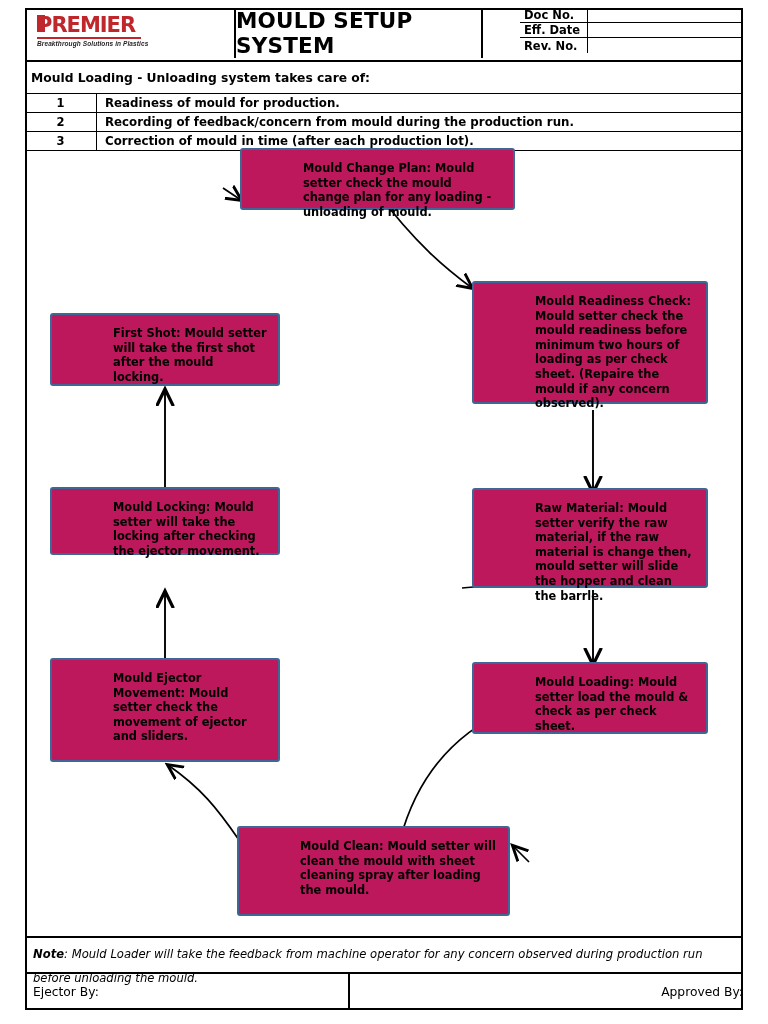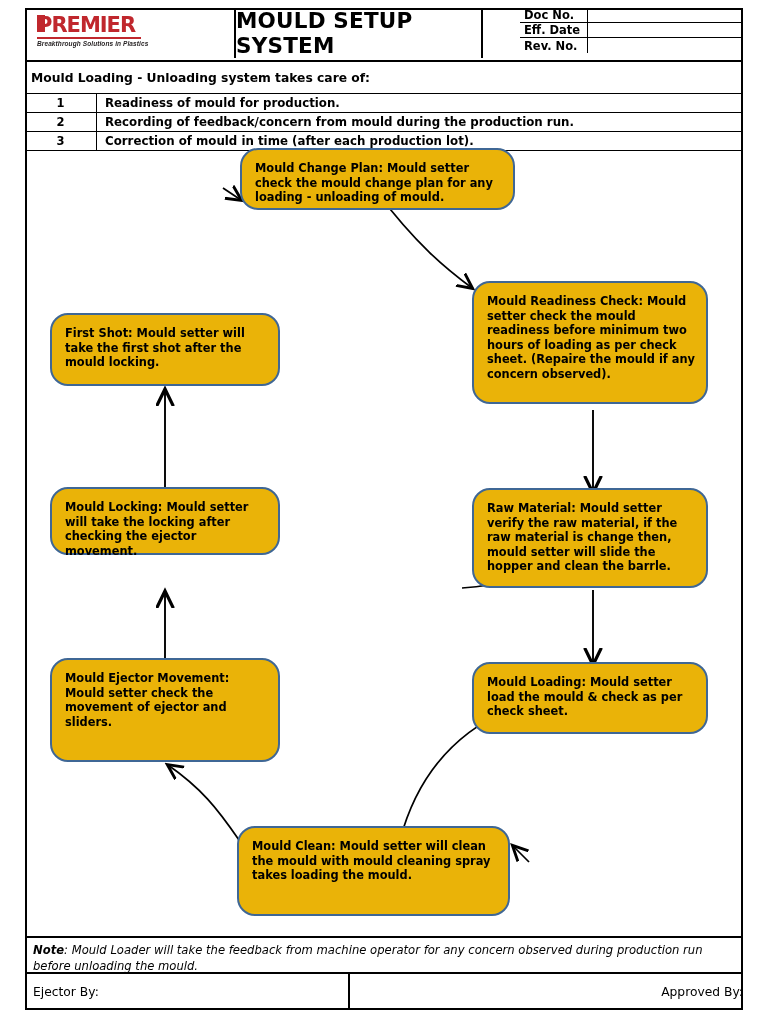--- a/index.html
+++ b/index.html
@@ -26,26 +26,26 @@
   
   .scope{position:absolute;left:25px;top:62px;width:718px;}
   .scope-head{height:32px;box-sizing:border-box;border-bottom:1.6px solid #000;display:flex;align-items:center;padding-left:6px;font-size:12.3px;font-weight:bold;font-family:"DejaVu Sans",sans-serif;}
   .scope-row{height:19px;box-sizing:border-box;border-bottom:1.6px solid #000;display:flex;align-items:center;}
   .scope-no{width:72px;box-sizing:border-box;border-right:1.6px solid #000;height:100%;display:flex;align-items:center;justify-content:center;font-size:11.5px;font-weight:bold;font-family:"DejaVu Sans",sans-serif;}
   .scope-txt{padding-left:8px;font-size:11.8px;font-weight:bold;font-family:"DejaVu Sans",sans-serif;}
 
   
   #flow{position:absolute;left:25px;top:140px;width:718px;height:795px;}
   #flow svg{position:absolute;left:0;top:0;}
-  .node{position:absolute;box-sizing:border-box;border:2.2px solid #3f6795;border-radius:18px;background:#eab308;}
+  .node{position:absolute;box-sizing:border-box;border:2.2px solid #3f6795;border-radius:3px;background:#be185d;padding-left:48px;}
   .node p{margin:0;padding:11px 11px 0 13px;font-family:"DejaVu Sans",sans-serif;font-weight:bold;font-size:11.4px;line-height:14.6px;}
 
   
   .note{position:absolute;left:25px;top:936px;width:718px;height:38px;box-sizing:border-box;border-top:2px solid #000;border-bottom:2px solid #000;padding:4px 8px 0 8px;}
-  .note p{margin:0;font-size:11.6px;font-style:italic;line-height:16px;font-family:"DejaVu Sans",sans-serif;}
+  .note p{margin:0;font-size:11.6px;font-style:italic;line-height:24px;font-family:"DejaVu Sans",sans-serif;}
   .note b{font-style:italic;}
   .sign{position:absolute;left:25px;top:974px;width:718px;height:36px;box-sizing:border-box;display:flex;}
   .sign-l{width:325px;box-sizing:border-box;border-right:2px solid #000;display:flex;align-items:center;padding-left:8px;}
   .sign-r{flex:1;display:flex;align-items:center;justify-content:flex-end;}
   .sign span{font-size:12.3px;font-family:"DejaVu Sans",sans-serif;}
 </style>
 </head>
 <body>
 
 <div id="sheet">
@@ -136,21 +136,21 @@
 
     <div class="node" style="left:447px;top:348px;width:236px;height:100px;">
       <p>Raw Material: Mould setter verify the raw material, if the raw material is change then, mould setter will slide the hopper and clean the barrle.</p>
     </div>
 
     <div class="node" style="left:447px;top:522px;width:236px;height:72px;">
       <p>Mould Loading: Mould setter load the mould &amp; check as per check sheet.</p>
     </div>
 
     <div class="node" style="left:212px;top:686px;width:273px;height:90px;">
-      <p>Mould Clean: Mould setter will clean the mould with mould cleaning spray takes loading the mould.</p>
+      <p>Mould Clean: Mould setter will clean the mould with sheet cleaning spray after loading the mould.</p>
     </div>
 
     <div class="node" style="left:25px;top:347px;width:230px;height:68px;">
       <p>Mould Locking: Mould setter will take the locking after checking the ejector movement.</p>
     </div>
 
     <div class="node" style="left:25px;top:518px;width:230px;height:104px;">
       <p>Mould Ejector Movement: Mould setter check the movement of ejector and sliders.</p>
     </div>
 

